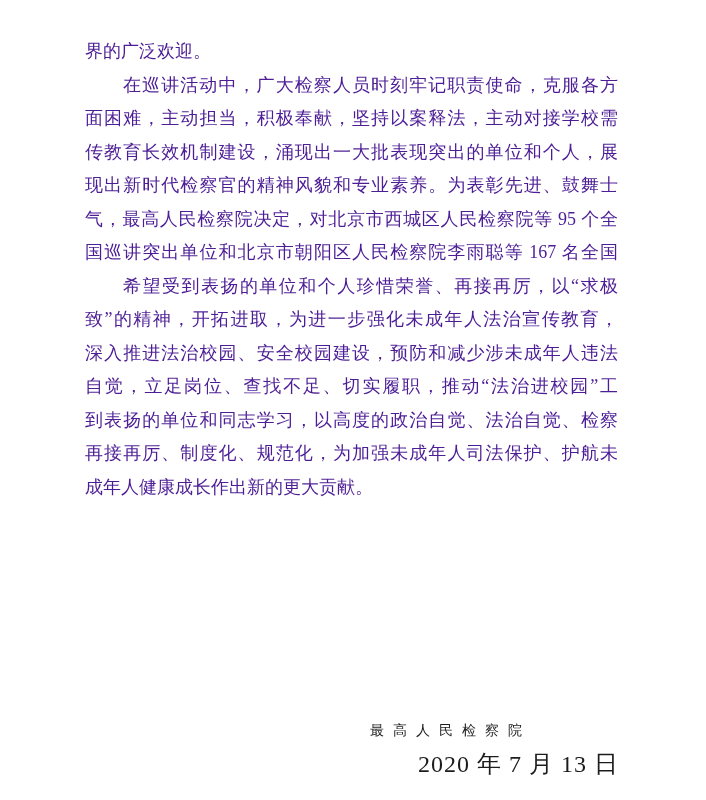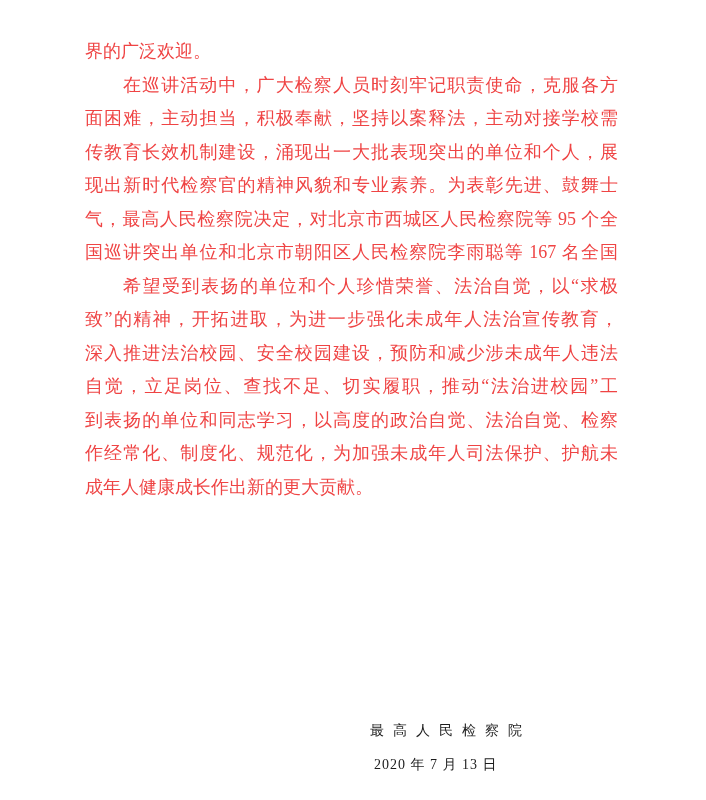--- a/index.html
+++ b/index.html
@@ -16,21 +16,21 @@
     overflow: hidden;
     color: #1c1c1c;
   }
   .body-text {
     position: absolute;
     left: 85px;
     top: 35px;
     width: 533px;
     font-size: 18px;
     line-height: 33.5px;
-    color: #ef4444;
+    color: #4c1d95;
   }
   .line {
     width: 533px;
     white-space: nowrap;
   }
   .line.justify {
     white-space: normal;
     text-align: justify;
     text-align-last: justify;
     overflow: hidden;
@@ -48,45 +48,45 @@
     left: 370px;
     top: 714px;
     font-size: 14px;
     line-height: 33.5px;
     letter-spacing: 9px;
     color: #1c1c1c;
     white-space: nowrap;
   }
   .date {
     position: absolute;
-    left: 374px;
+    left: 418px;
     top: 748px;
-    font-size: 14px;
+    font-size: 24px;
     line-height: 33.5px;
     letter-spacing: 1px;
     color: #1c1c1c;
     white-space: nowrap;
   }
 </style>
 </head>
 <body>
 
 <div class="page">
   <div class="body-text">
     <div class="line short">界的广泛欢迎。</div>
     <div class="line justify indent">在巡讲活动中，广大检察人员时刻牢记职责使命，克服各方</div>
     <div class="line justify">面困难，主动担当，积极奉献，坚持以案释法，主动对接学校需</div>
     <div class="line justify">传教育长效机制建设，涌现出一大批表现突出的单位和个人，展</div>
     <div class="line justify">现出新时代检察官的精神风貌和专业素养。为表彰先进、鼓舞士</div>
     <div class="line justify">气，最高人民检察院决定，对北京市西城区人民检察院等 95 个全</div>
     <div class="line justify">国巡讲突出单位和北京市朝阳区人民检察院李雨聪等 167 名全国</div>
-    <div class="line justify indent">希望受到表扬的单位和个人珍惜荣誉、法治自觉，以“求极</div>
+    <div class="line justify indent">希望受到表扬的单位和个人珍惜荣誉、再接再厉，以“求极</div>
     <div class="line justify">致”的精神，开拓进取，为进一步强化未成年人法治宣传教育，</div>
     <div class="line justify">深入推进法治校园、安全校园建设，预防和减少涉未成年人违法</div>
     <div class="line justify">自觉，立足岗位、查找不足、切实履职，推动“法治进校园”工</div>
     <div class="line justify">到表扬的单位和同志学习，以高度的政治自觉、法治自觉、检察</div>
-    <div class="line justify">作经常化、制度化、规范化，为加强未成年人司法保护、护航未</div>
+    <div class="line justify">再接再厉、制度化、规范化，为加强未成年人司法保护、护航未</div>
     <div class="line short">成年人健康成长作出新的更大贡献。</div>
   </div>
 
   <div class="signature">最高人民检察院</div>
   <div class="date">2020 年 7 月 13 日</div>
 </div>
 
 </body></html>

